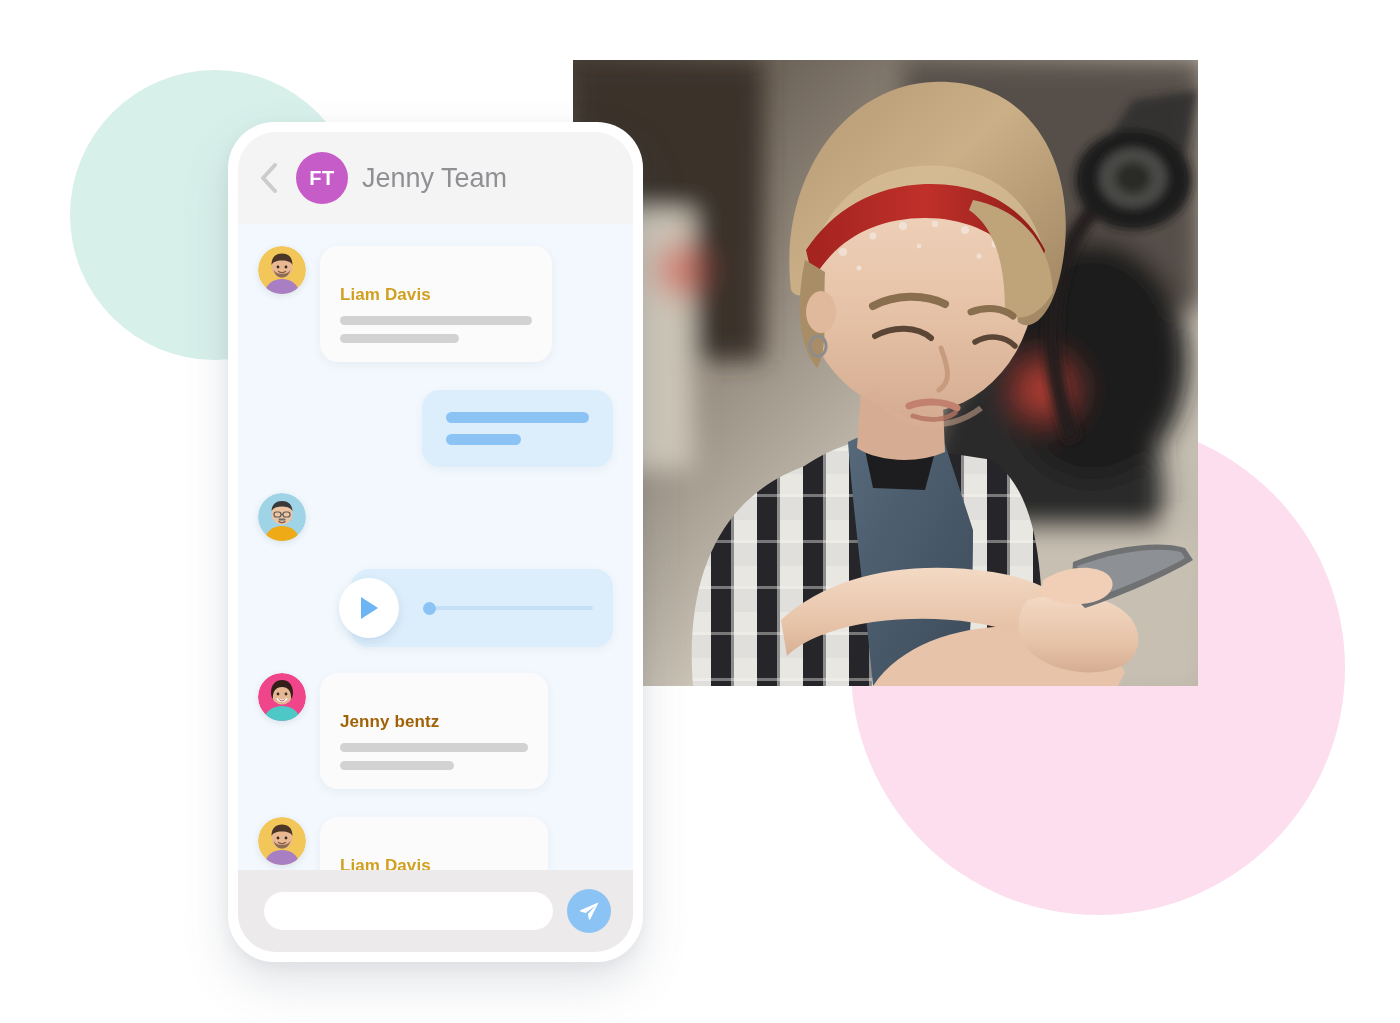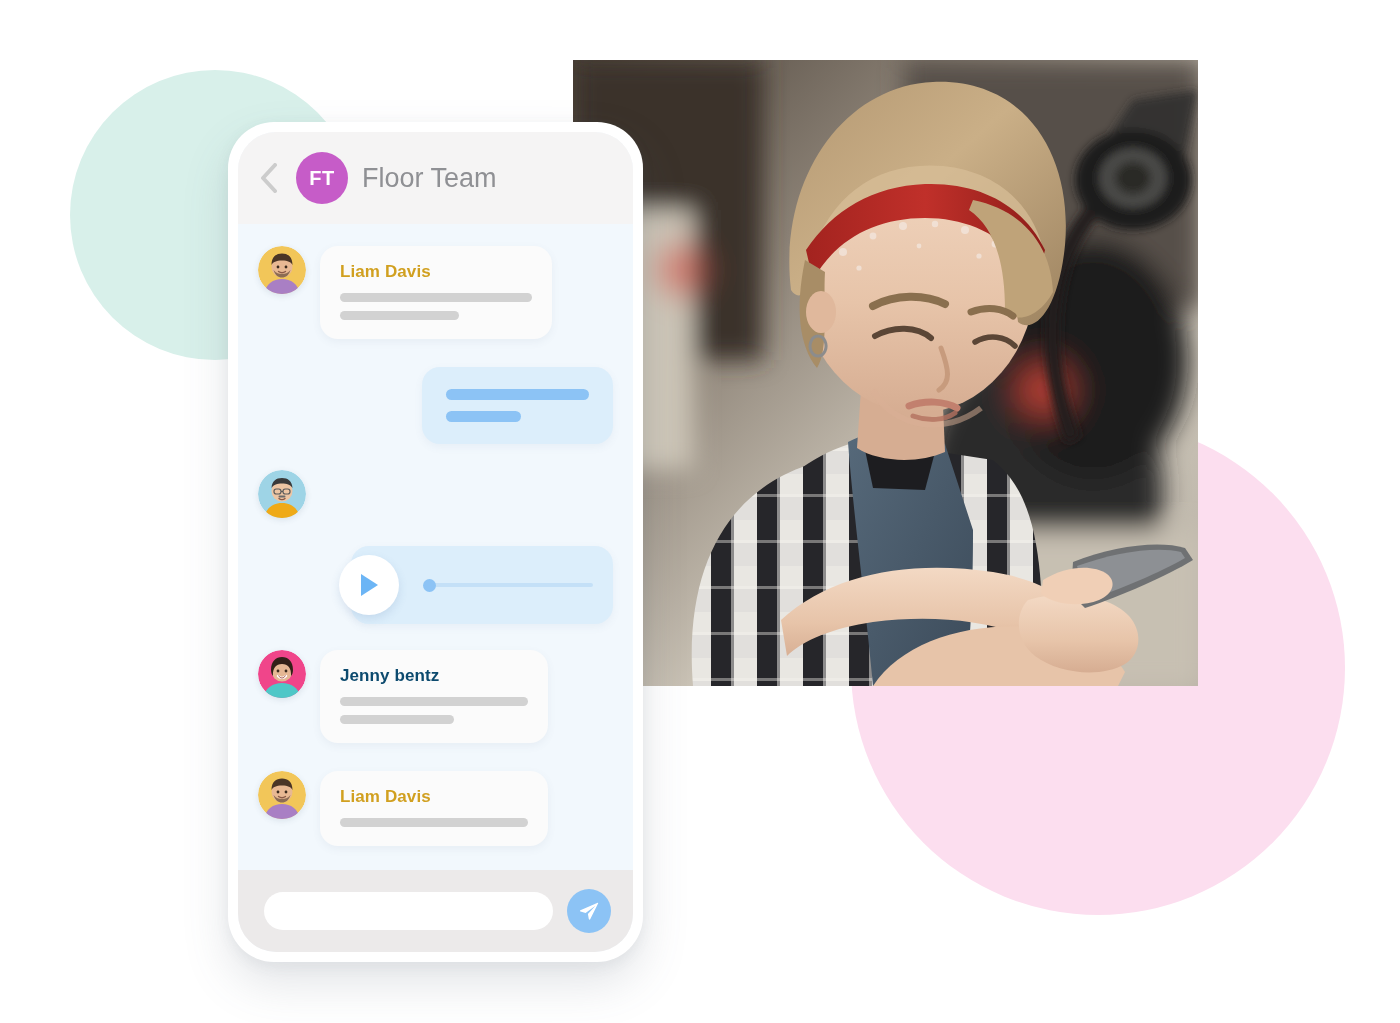--- a/index.html
+++ b/index.html
@@ -148,20 +148,21 @@
     border-radius: 18px;
     padding: 16px 20px 19px 20px;
     min-width: 212px;
     box-shadow: 0 3px 9px rgba(80,100,130,0.07);
   }
   .sender {
     font-size: 17px;
     font-weight: 700;
     margin-bottom: 11px;
     letter-spacing: 0.1px;
+    margin-top: 23px;
   }
   .line {
     height: 9px;
     border-radius: 5px;
     background: #d2d2d2;
     margin-bottom: 9px;
   }
   .line:last-child { margin-bottom: 0; }
 
   .bubble-out {
@@ -402,21 +403,21 @@
   <div id="phone">
     <div id="phone-screen">
 
       <div id="chat-header">
         <div id="back-icon">
           <svg width="18" height="30" viewBox="0 0 18 30" fill="none" xmlns="http://www.w3.org/2000/svg">
             <path d="M15 2 L3 15 L15 28" stroke="#cccccc" stroke-width="4" stroke-linecap="round" stroke-linejoin="round"></path>
           </svg>
         </div>
         <div id="group-avatar">FT</div>
-        <div id="chat-title">Floor Team</div>
+        <div id="chat-title">Jenny Team</div>
       </div>
 
       <div id="messages">
 
         <div class="msg-row">
           <div class="avatar">
             <svg viewBox="0 0 48 48" xmlns="http://www.w3.org/2000/svg">
               <circle cx="24" cy="24" r="24" fill="#f2c659"></circle>
               <path d="M6 48 C8 38 15 33 24 33 C33 33 40 38 42 48 Z" fill="#a97fc4"></path>
               <circle cx="24" cy="21" r="10.5" fill="#e8b893"></circle>
@@ -478,21 +479,21 @@
               <path d="M5 48 C7 38 15 33 24 33 C33 33 41 38 43 48 Z" fill="#4ec7c7"></path>
               <circle cx="24" cy="21" r="10.5" fill="#e5b794"></circle>
               <path d="M13 20 C13 11 18 7 24 7 C30 7 35 11 35 20 C35 23 34 25 33 26 C33.5 18 30 14 24 14 C18 14 14.5 18 15 26 C14 25 13 23 13 20 Z" fill="#322018"></path>
               <circle cx="20" cy="21" r="1.4" fill="#3b2a1e"></circle>
               <circle cx="28" cy="21" r="1.4" fill="#3b2a1e"></circle>
               <path d="M20 26 C22 28.5 26 28.5 28 26" stroke="#fff" stroke-width="2.4" fill="none" stroke-linecap="round"></path>
               <path d="M20.5 25.5 C22.5 28.8 25.5 28.8 27.5 25.5" stroke="#a95a55" stroke-width="1" fill="none"></path>
             </svg>
           </div>
           <div class="bubble-in">
-            <div class="sender" style="color:#0c4a6e">Jenny bentz</div>
+            <div class="sender" style="color:#a16207">Jenny bentz</div>
             <div class="line" style="width:188px"></div>
             <div class="line" style="width:114px"></div>
           </div>
         </div>
 
         <div class="msg-row">
           <div class="avatar">
             <svg viewBox="0 0 48 48" xmlns="http://www.w3.org/2000/svg">
               <circle cx="24" cy="24" r="24" fill="#f2c659"></circle>
               <path d="M6 48 C8 38 15 33 24 33 C33 33 40 38 42 48 Z" fill="#a97fc4"></path>

